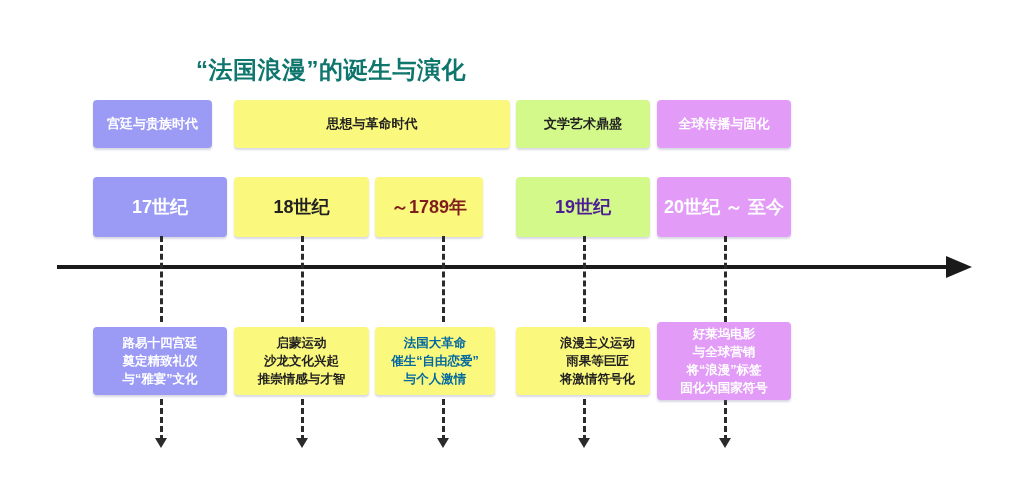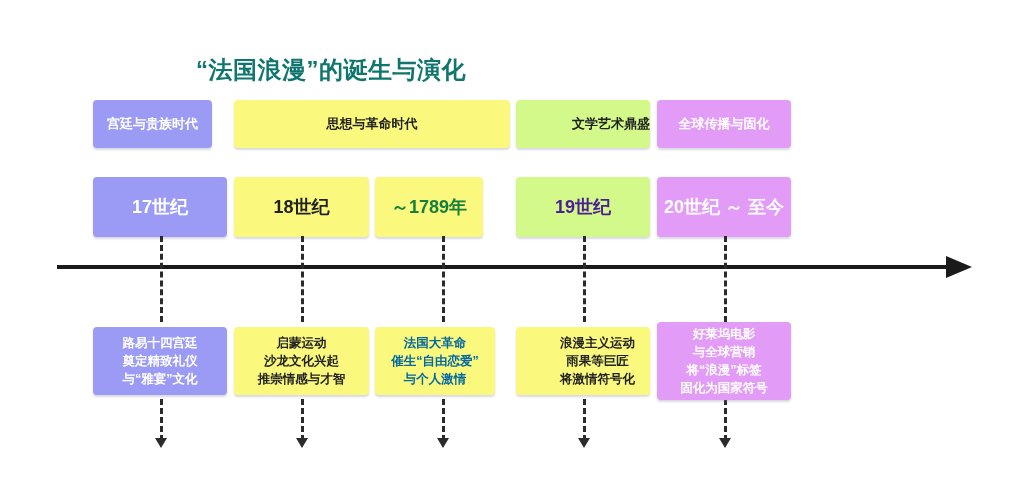--- a/index.html
+++ b/index.html
@@ -119,36 +119,36 @@
 
   <div class="title">“法国浪漫”的诞生与演化</div>
 
   <div id="phase-row">
       <div class="box phase-box" style="left: 93px; width: 119px; top: 100px; background: rgb(155, 155, 245); color: rgb(255, 255, 255);">
         <span>宫廷与贵族时代</span>
       </div>
       <div class="box phase-box" style="left: 234px; width: 276px; top: 100px; background: rgb(251, 248, 126); color: rgb(34, 34, 34);">
         <span>思想与革命时代</span>
       </div>
-      <div class="box phase-box" style="left: 516px; width: 134px; top: 100px; background: rgb(210, 249, 138); color: rgb(34, 34, 34); justify-content: flex-end;">
+      <div class="box phase-box" style="left: 516px; width: 134px; top: 100px; background: rgb(210, 249, 138); color: rgb(34, 34, 34);">
         <span>文学艺术鼎盛</span>
       </div>
       <div class="box phase-box" style="left: 657px; width: 134px; top: 100px; background: rgb(226, 156, 247); color: rgb(255, 255, 255);">
         <span>全球传播与固化</span>
       </div>
     </div>
 
   <div id="era-row">
       <div class="box era-box" style="left: 93px; width: 134px; top: 177px; background: rgb(155, 155, 245); color: rgb(255, 255, 255);">
         <span>17世纪</span>
       </div>
       <div class="box era-box" style="left: 234px; width: 135px; top: 177px; background: rgb(251, 248, 126); color: rgb(34, 34, 34);">
         <span>18世纪</span>
       </div>
-      <div class="box era-box" style="left: 375px; width: 108px; top: 177px; background: rgb(251, 248, 126); color: #15803d;">
+      <div class="box era-box" style="left: 375px; width: 108px; top: 177px; background: rgb(251, 248, 126); color: #7f1d1d;">
         <span>～1789年</span>
       </div>
       <div class="box era-box" style="left: 516px; width: 134px; top: 177px; background: rgb(210, 249, 138); color: #4c1d95;">
         <span>19世纪</span>
       </div>
       <div class="box era-box" style="left: 657px; width: 134px; top: 177px; background: rgb(226, 156, 247); color: rgb(255, 255, 255);">
         <span>20世纪 ～ 至今</span>
       </div>
     </div>
 

